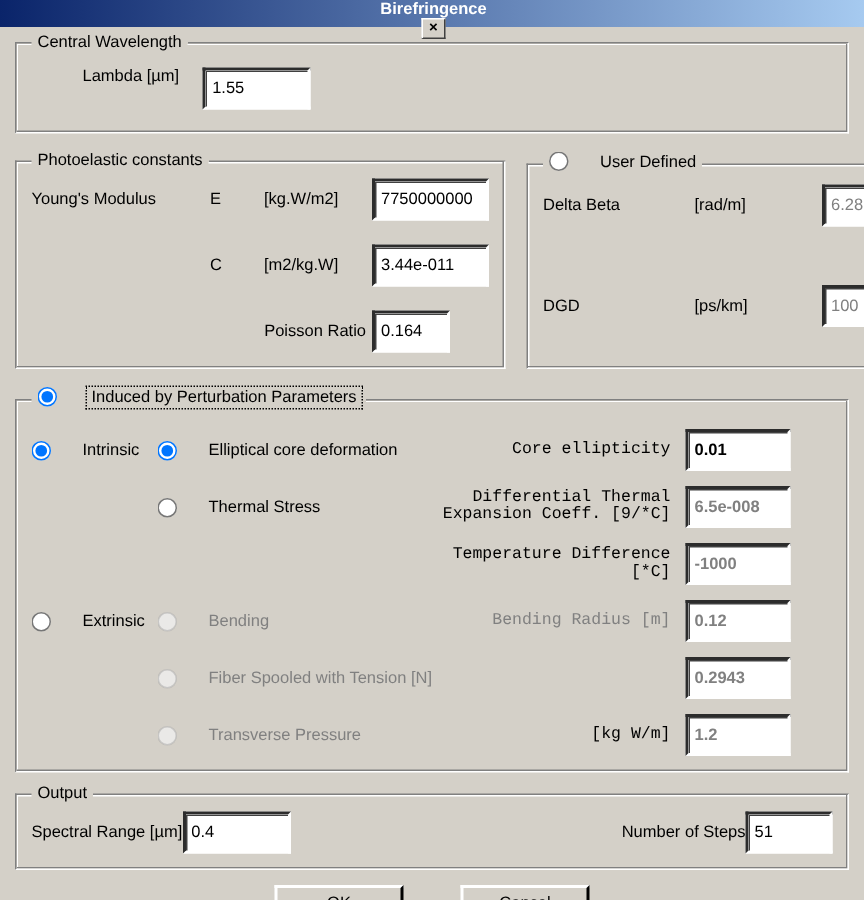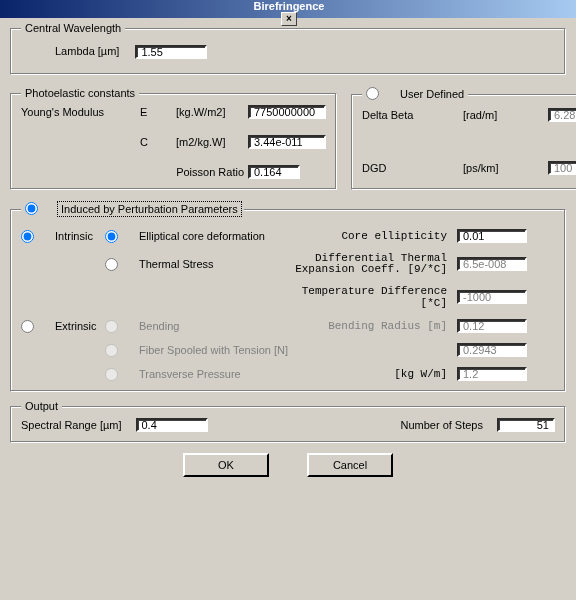--- a/index.html
+++ b/index.html
@@ -53,21 +53,21 @@
   }
   fieldset.group > legend {
     padding: 0 4px;
     background: #d4d0c8;
   }
   .row { display: flex; align-items: flex-start; gap: 6px; margin: 5px 0; }
   .lab { white-space: nowrap; }
   input.sunken, .sunken-box {
     font-family: inherit;
     font-size: 11px;
-    height: 14px;
+    height: 28px;
     padding: 2px 4px;
     background: #fff;
     border: 2px inset #fff;
     border-top-color: #808080;
     border-left-color: #808080;
     border-right-color: #fff;
     border-bottom-color: #fff;
     box-shadow: inset 1px 1px 0 #404040;
   }
   input.sunken[readonly], input.sunken.disabled {
@@ -94,22 +94,22 @@
   .dotted-sel {
     outline: 1px dotted #000;
     outline-offset: 1px;
     padding: 0 2px;
     text-align: right;
   }
   .pgrid { display: grid; grid-template-columns: 115px 32px 68px 78px; align-items: center; row-gap: 16px; column-gap: 4px; }
   .ugrid { display: grid; grid-template-columns: 62px 46px 62px; align-items: center; row-gap: 22px; column-gap: 6px; margin-top: 0; gap: 39px; }
   .pert { display: grid; grid-template-columns: 78px 170px 170px 72px; row-gap: 10px; column-gap: 6px; align-items: center; margin-top: 6px; }
   .pert .lbl3 { grid-column: 3; text-align: right; padding-right: 4px; font-family: Liberation Mono, monospace; }
-  .pert .in4 { grid-column: 4; }
-  .outgrid { display: flex; align-items: center; gap: 14px; }
+  .pert .in4 { grid-column: 4; font-weight: bold; }
+  .outgrid { display: flex; align-items: center; }
   .spacer { flex: 1; }
 </style>
 </head>
 <body>
 
 <div class="titlebar">
   <span class="title">Birefringence</span>
   <div class="closebtn">×</div>
 </div>
 
@@ -226,21 +226,21 @@
     </div>
   </fieldset>
 
   <fieldset class="group">
     <legend>Output</legend>
     <div class="outgrid">
       <span class="lab">Spectral Range [µm]</span>
       <input class="sunken" style="width: 72px;" value="0.4">
       <span class="spacer"></span>
       <span class="lab">Number of Steps</span>
-      <input class="sunken" style="width: 58px; text-align: right;" value="51">
+      <input class="sunken" style="width: 58px;" value="51">
     </div>
   </fieldset>
 
   <div class="btnrow">
     <button class="winbtn">OK</button>
     <button class="winbtn">Cancel</button>
   </div>
 
 </div>
 

